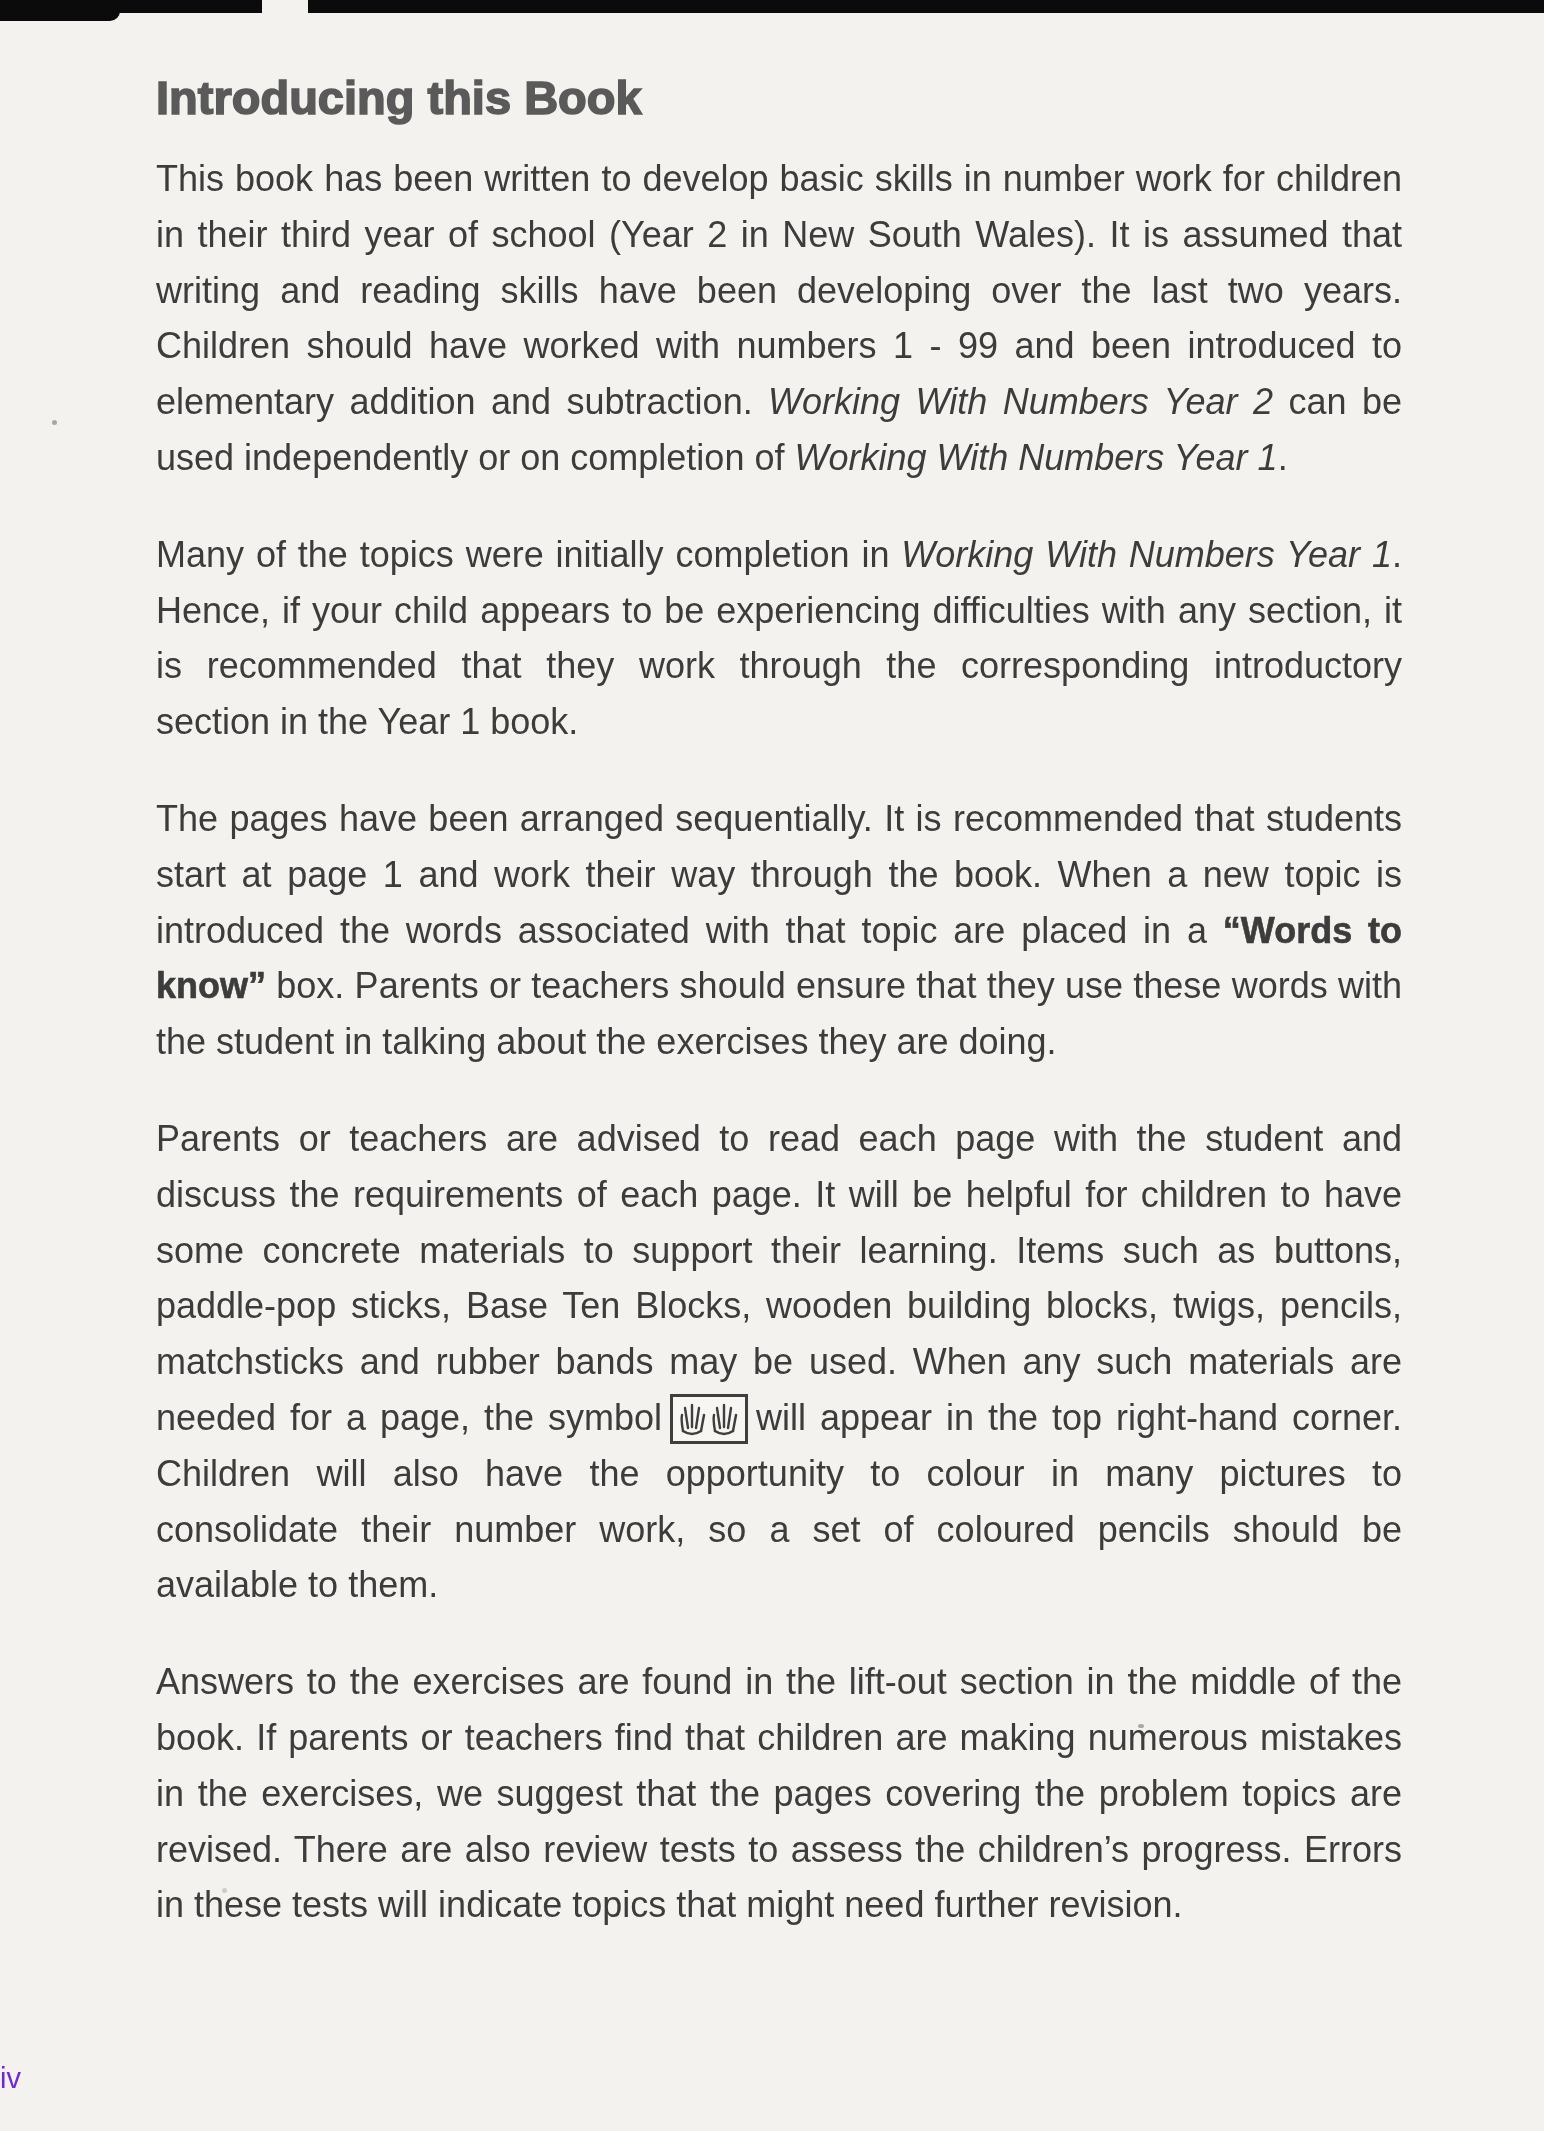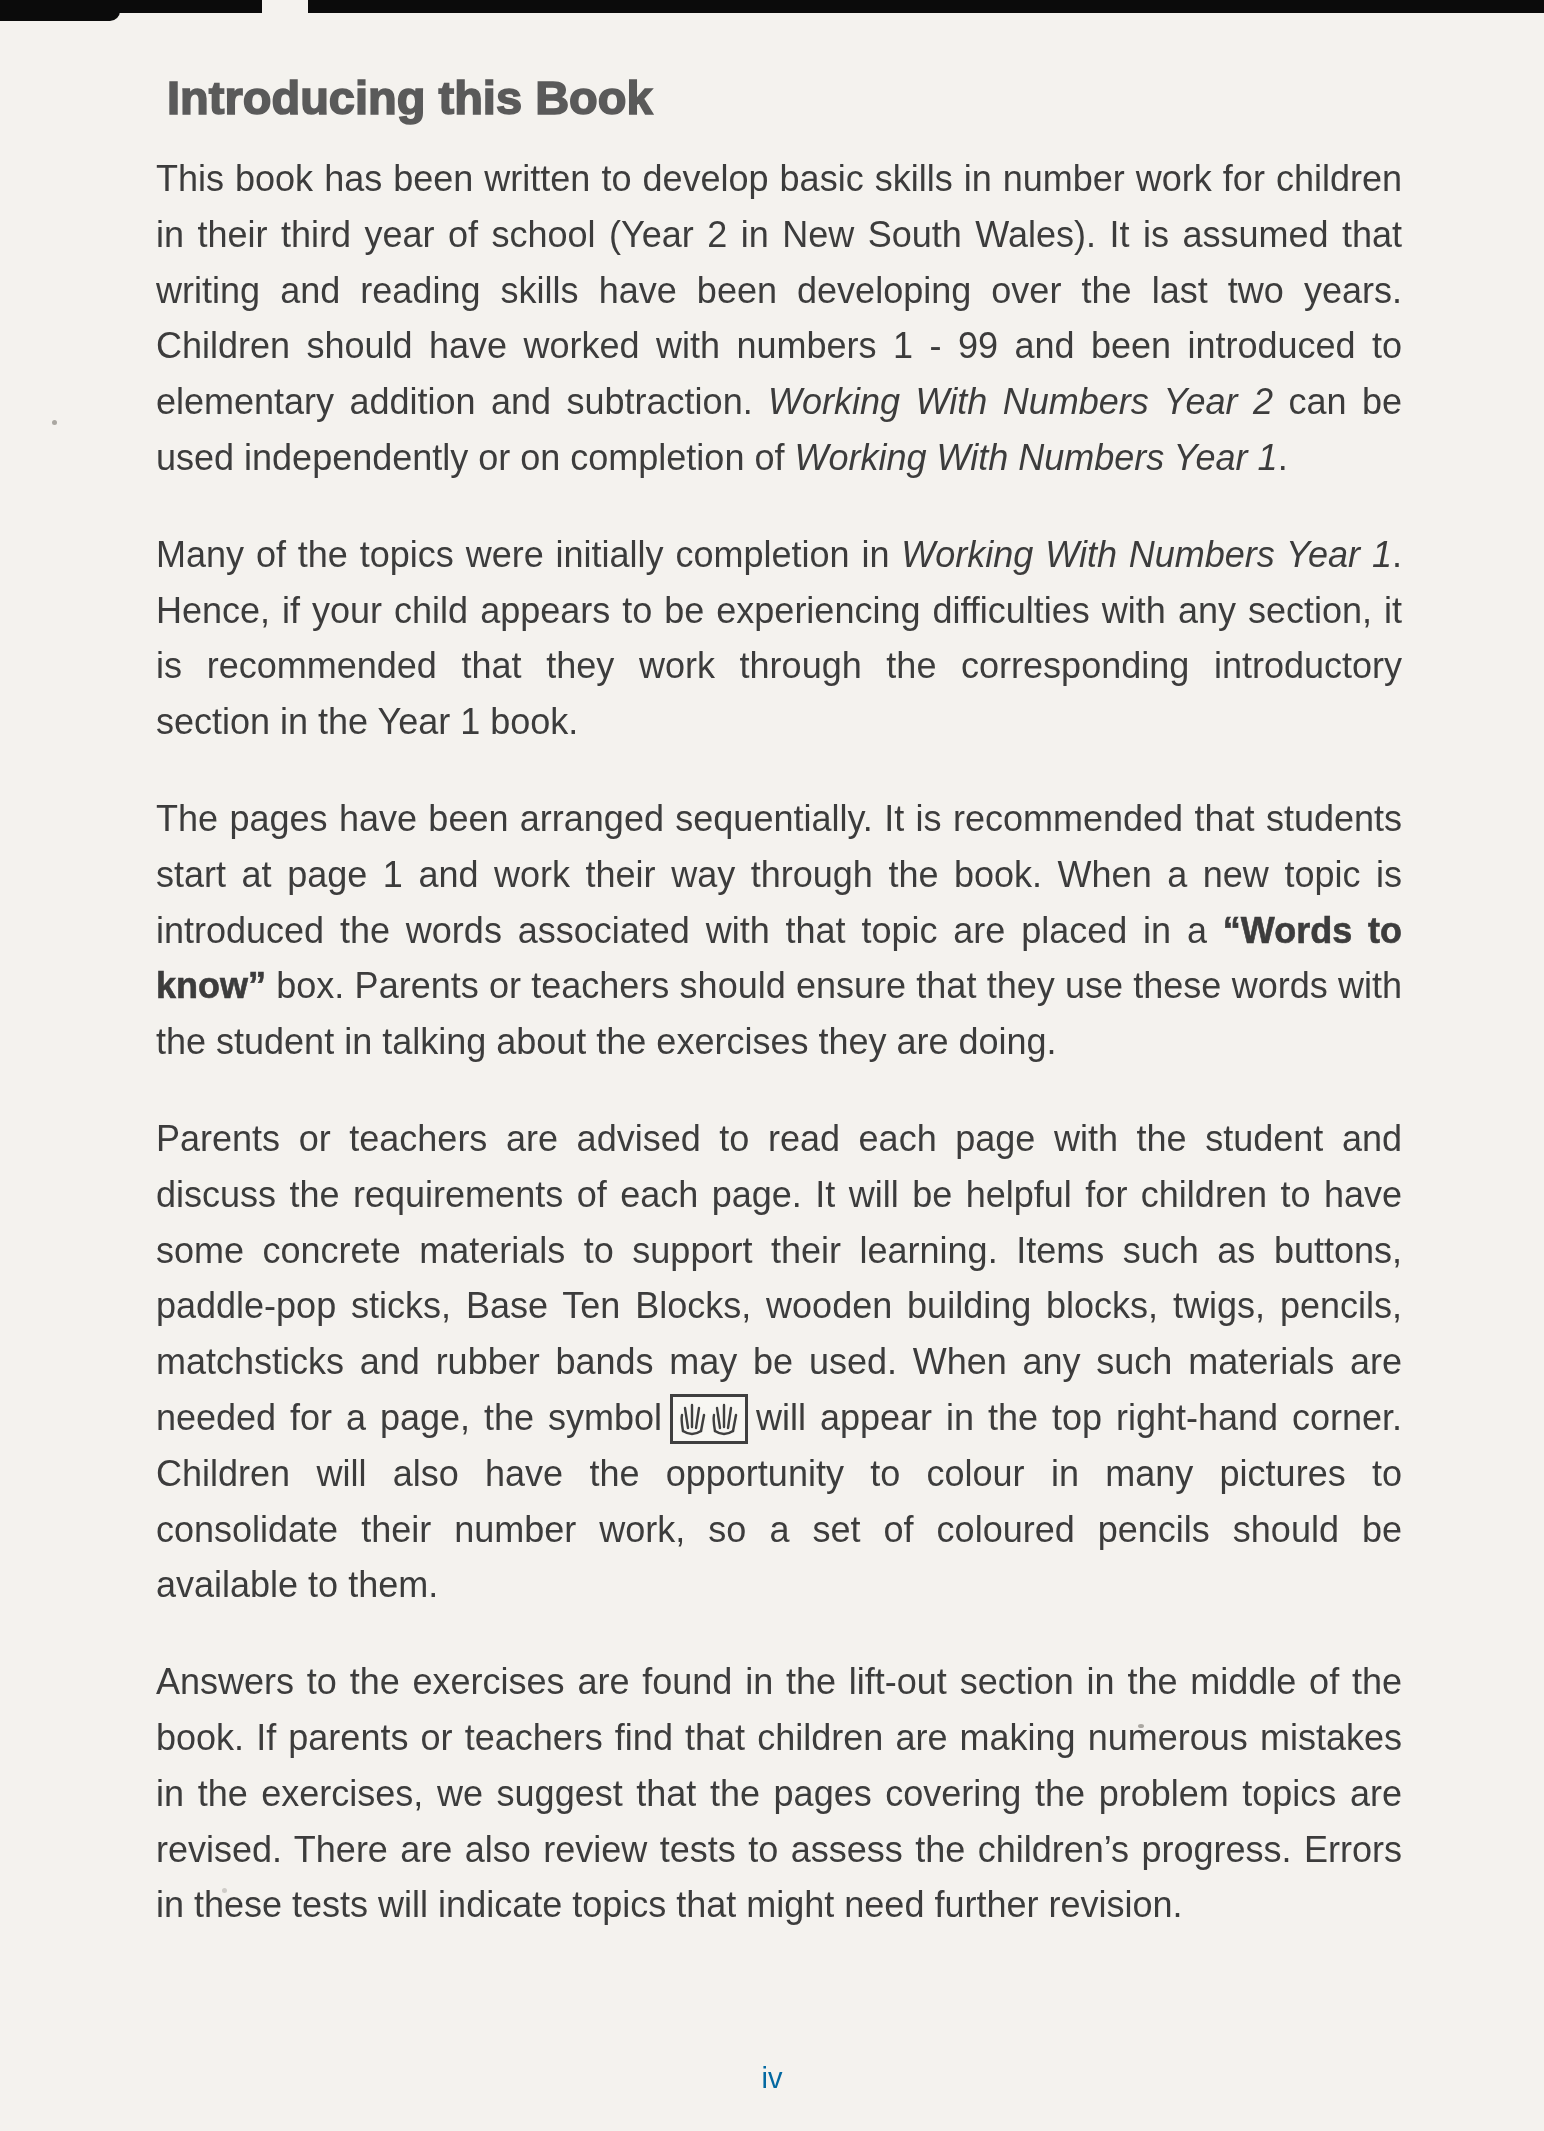--- a/index.html
+++ b/index.html
@@ -44,21 +44,21 @@
   .page-content {
     position: relative;
     padding: 70px 142px 0 156px;
   }
   h1.page-title {
     font-size: 47px;
     font-weight: bold;
     color: #5a5a5a;
     letter-spacing: 0px;
     -webkit-text-stroke: 1.6px #5a5a5a;
-    margin: 0 0 26px 11px;
+    margin: 0 0 26px 0;
   }
   p.body-paragraph {
     font-size: 36px;
     line-height: 1.55;
     text-align: justify;
     margin: 0 0 41px 0;
     color: #3c3c3c;
   }
   .run-italic { font-style: italic; }
   .run-bold { font-weight: bold; -webkit-text-stroke: .6px #3c3c3c; }
@@ -73,23 +73,22 @@
     margin: 0 8px;
     padding: 2px 4px;
   }
   .hands-box svg { width: 100%; height: 100%; display: block; }
 
   .page-number {
     position: absolute;
     bottom: 36px;
     left: 0;
     width: 100%;
-    text-align: center;
     font-size: 29px;
-    color: #0369a1;
+    color: #6d28d9;
   }
 </style>
 </head>
 <body>
 
 <div class="scan-edge"></div>
 <div class="scan-corner"></div>
 <div class="scan-gap"></div>
 <div class="scan-speck speck-1"></div>
 <div class="scan-speck speck-2"></div>

